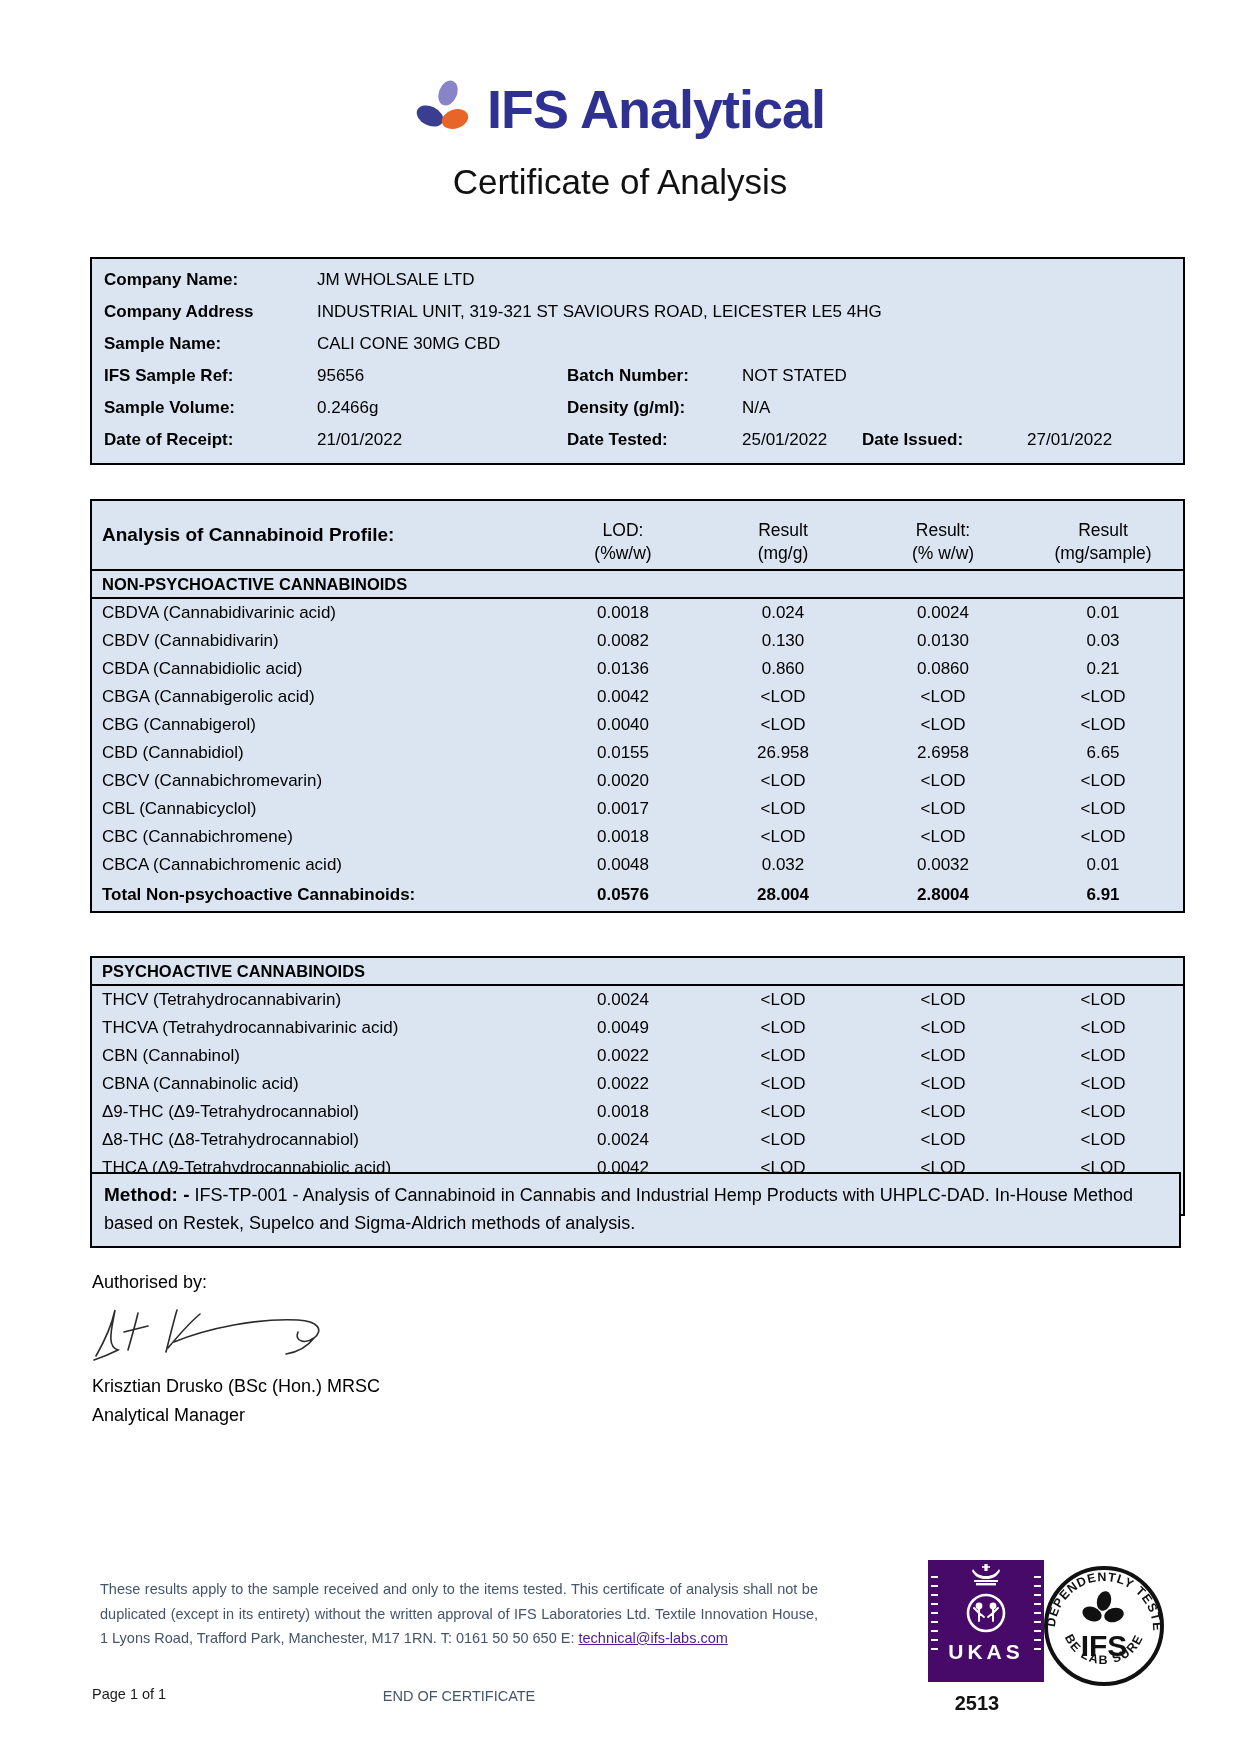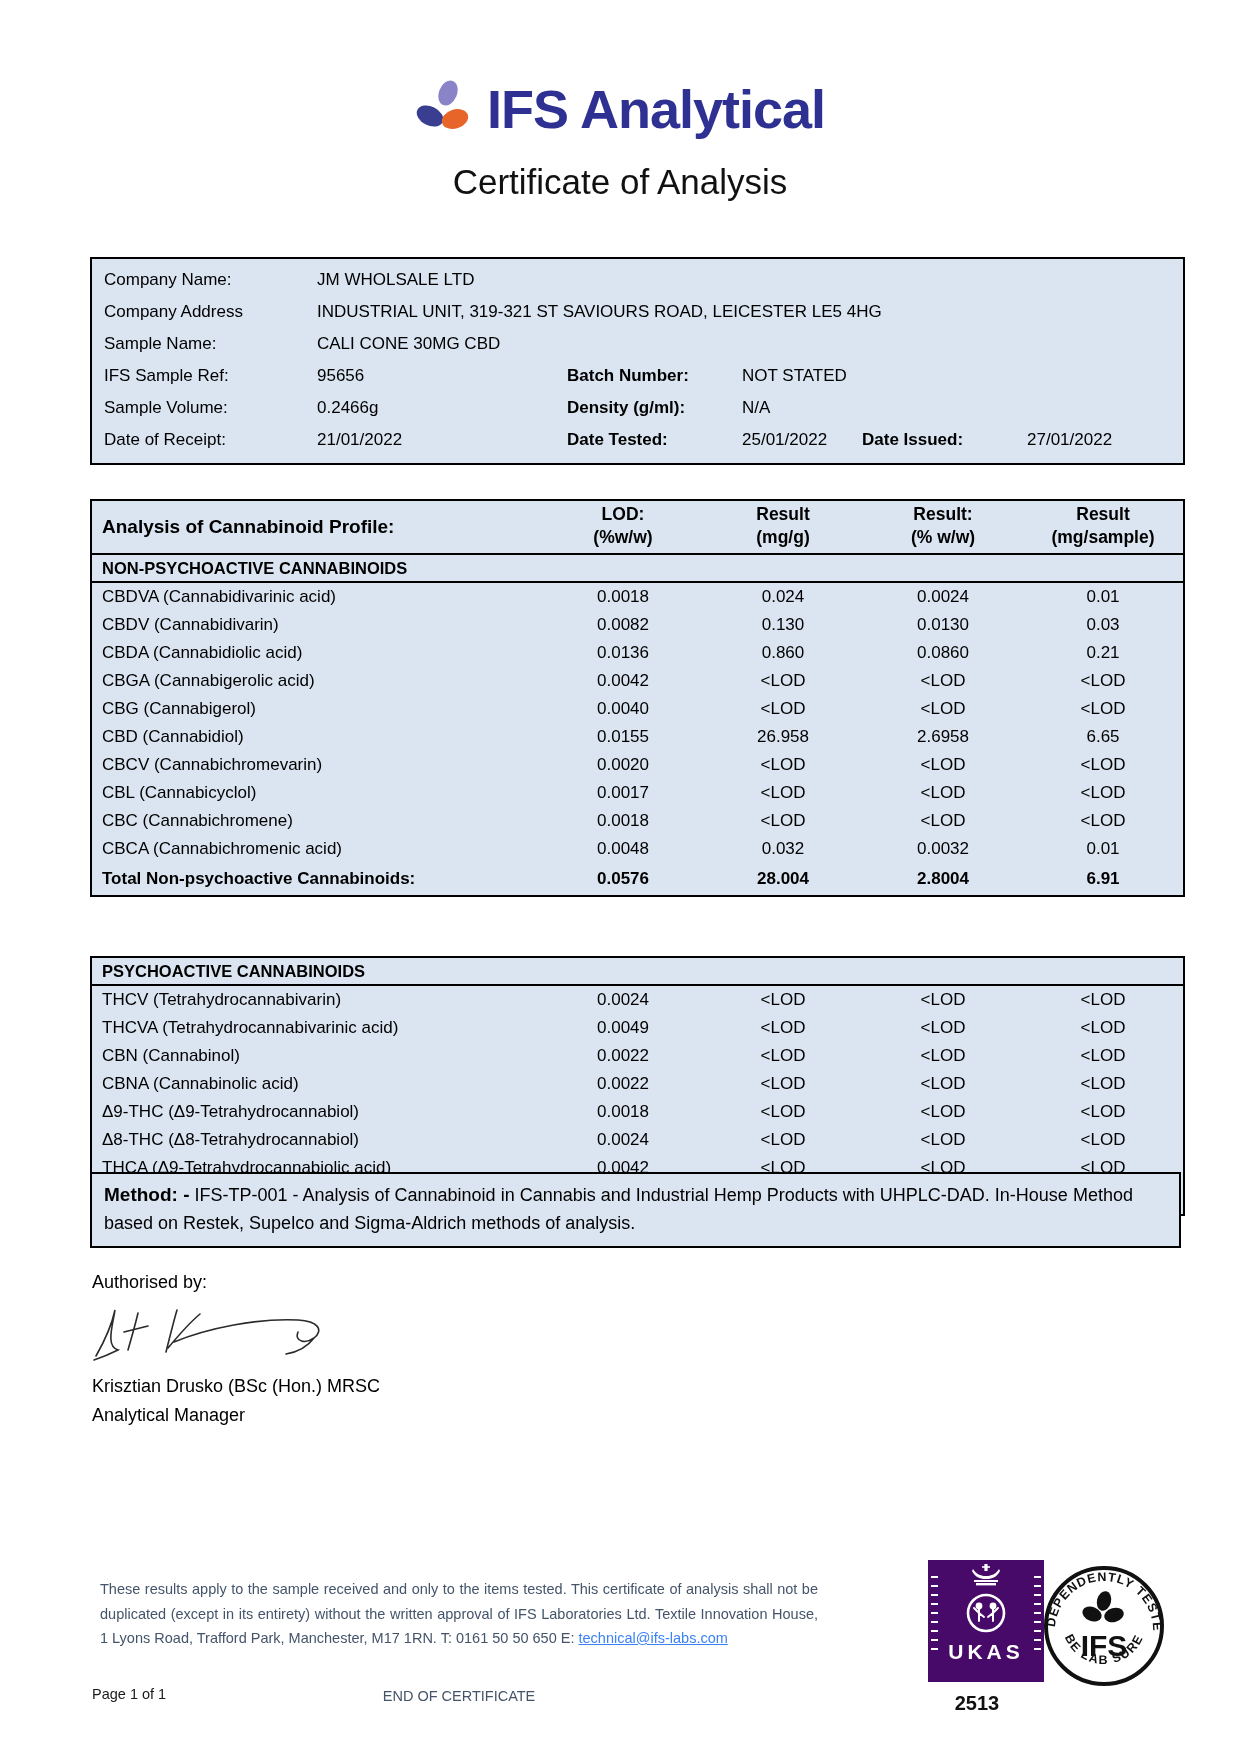--- a/index.html
+++ b/index.html
@@ -7,51 +7,51 @@
     position:relative;width:1240px;height:1754px;background:#ffffff;
     font-family:"Liberation Sans",sans-serif;color:#000;overflow:hidden;
   }
   
   .logo-row{position:absolute;top:78px;left:0;width:100%;display:flex;justify-content:center;align-items:center;gap:14px;}
   .logo-text{font-size:54px;font-weight:bold;color:#2e3192;letter-spacing:-1px;}
   .cert-title{position:absolute;top:162px;left:0;width:100%;text-align:center;font-size:35px;color:#111;}
   
   .info-box{position:absolute;left:90px;top:257px;width:1091px;background:#dbe5f1;border:2px solid #000;padding:5px 0 7px 0;}
   .info-row{display:flex;height:32px;align-items:center;padding:0 0 0 12px;font-size:17px;}
-  .i-label{width:213px;font-weight:normal;flex:none;}
+  .i-label{width:213px;font-weight:bold;flex:none;}
   .i-value{width:250px;flex:none;white-space:nowrap;}
   .i-value.wide{flex:1;}
   .i-label2{width:175px;font-weight:bold;flex:none;}
   .i-value2{width:120px;flex:none;}
   .i-label3{width:165px;font-weight:bold;flex:none;}
   .i-value3{flex:1;}
   
   .ptable{position:absolute;left:90px;width:1091px;background:#dbe5f1;border:2px solid #000;margin-top:12px;}
   .t1{top:487px;}
   .t2{top:944px;}
   .thead{display:flex;border-bottom:2px solid #000;}
   .thead .name{flex:1;padding-left:10px;font-weight:bold;font-size:19px;display:flex;align-items:center;}
-  .thead .num{width:160px;text-align:center;font-weight:bold;font-size:17.5px;padding:2px 0 4px;line-height:23px;flex:none;}
+  .thead .num{width:160px;text-align:center;font-weight:normal;font-size:17.5px;padding:18px 0 4px;line-height:23px;flex:none;}
   .section{font-weight:bold;font-size:16.5px;padding:4px 10px 3px;border-bottom:2px solid #000;}
   .trow{display:flex;align-items:center;height:28px;font-size:17px;}
   .trow .name{flex:1;padding-left:10px;}
   .trow .num{width:160px;text-align:center;flex:none;}
   .trow.total{font-weight:bold;height:32px;}
   
   .method-box{position:absolute;left:90px;top:1172px;width:1091px;border:2px solid #000;background:#dbe5f1;
     padding:7px 12px 9px;font-size:18px;line-height:28px;box-sizing:border-box;}
   .method-box b{font-size:19px;}
   
   .auth-label{position:absolute;left:92px;top:1272px;font-size:18px;}
   .signature{position:absolute;left:88px;top:1298px;}
   .auth-name{position:absolute;left:92px;top:1372px;font-size:18px;line-height:29px;}
   
   .disclaimer{position:absolute;left:100px;top:1577px;width:718px;font-size:14.5px;line-height:24.5px;
     color:#44546a;text-align:justify;}
-  .email-link{text-decoration:underline;color:#3b82f6;cursor:pointer;}
+  .email-link{text-decoration:underline;color:#4c1d95;cursor:pointer;}
   .end-cert{position:absolute;left:100px;top:1662px;width:718px;text-align:center;font-size:14.5px;color:#44546a;margin-top:26px;}
   .page-num{position:absolute;left:92px;top:1686px;font-size:14.5px;color:#1a1a1a;}
   
   .ukas{position:absolute;left:928px;top:1560px;width:116px;height:122px;background:#470a68;color:#fff;text-align:center;}
   .ukas::before,.ukas::after{content:"";position:absolute;top:16px;bottom:30px;width:7px;
     background:repeating-linear-gradient(to bottom,#fff 0 2px,transparent 2px 9px);}
   .ukas::before{left:3px;}
   .ukas::after{right:3px;}
   .ukas-name{font-size:21px;font-weight:bold;letter-spacing:4px;margin-top:1px;}
   .ukas-sub{font-size:10px;letter-spacing:2px;margin-top:19px;}

